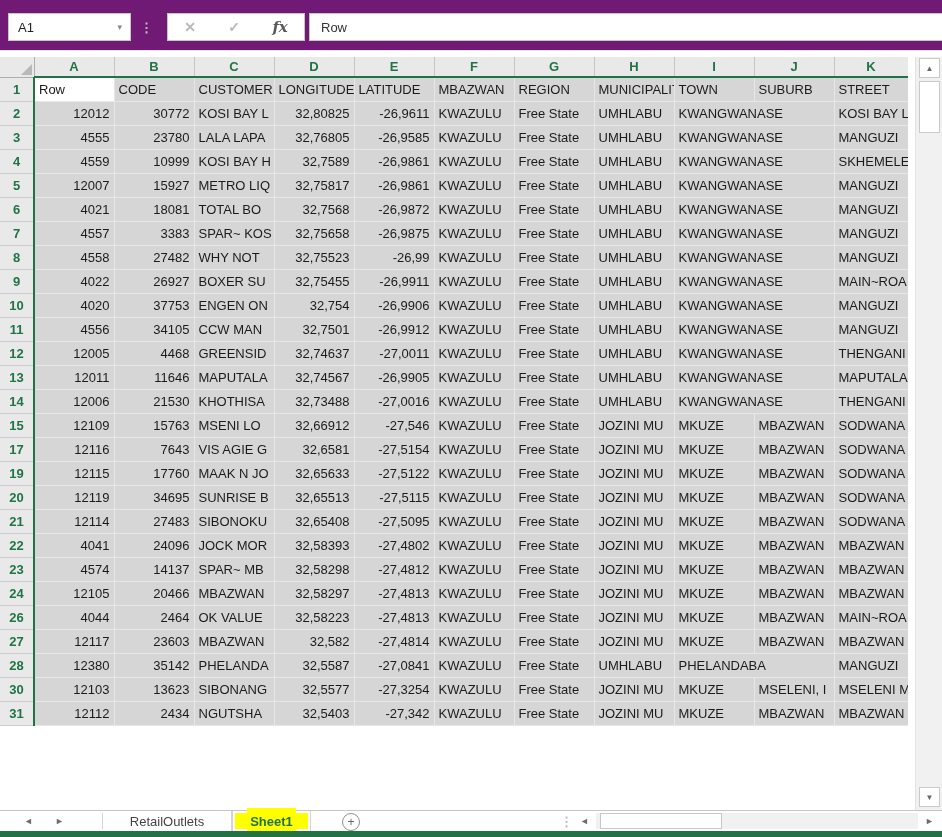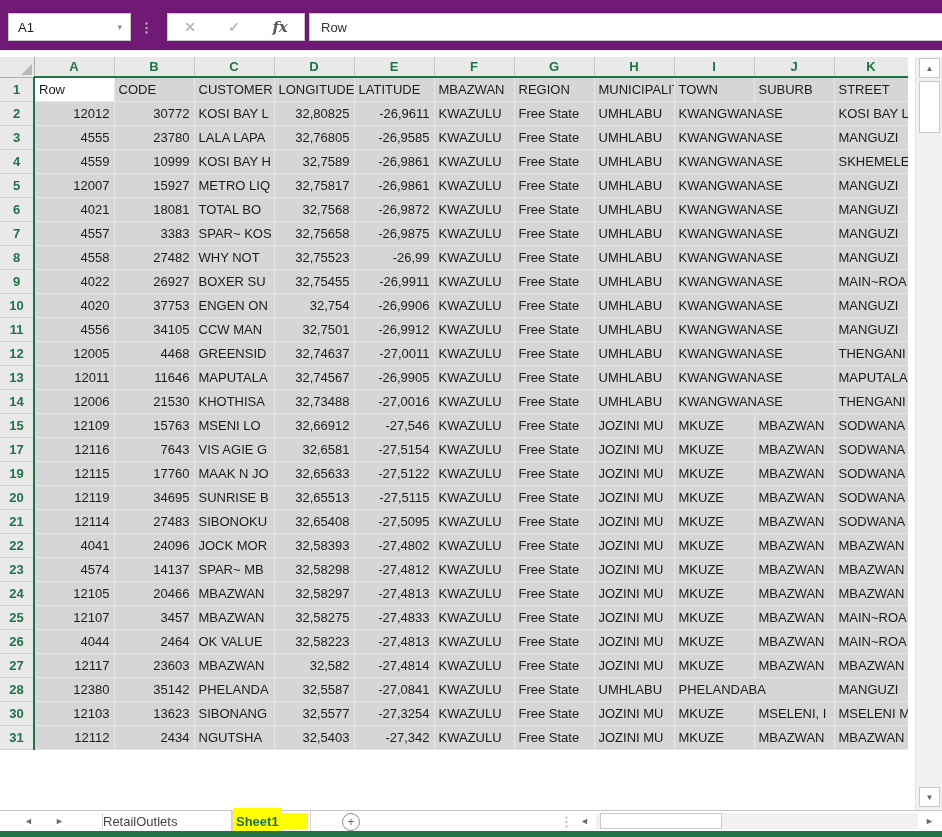--- a/index.html
+++ b/index.html
@@ -39,21 +39,21 @@
   .vs-btn{position:absolute;left:3px;width:21px;height:20px;background:#fff;border:1px solid #c9c9c9;box-sizing:border-box;
     color:#666;font-size:8px;display:flex;align-items:center;justify-content:center;}
   .vs-up{top:1px;}
   .vs-thumb{position:absolute;left:3px;top:24px;width:21px;height:52px;background:#fff;border:1px solid #c9c9c9;box-sizing:border-box;}
   .vs-down{bottom:3px;}
   
   .tabbar{position:absolute;left:0;top:810px;width:942px;height:21px;background:#fff;border-top:1px solid #c6c6c6;box-sizing:border-box;font-size:13px;}
   .tb-arrow{position:absolute;top:0;height:20px;display:flex;align-items:center;color:#6d6d6d;font-size:9px;}
   .tb-prev{left:24px;} .tb-next{left:55px;}
   .tb-sep{position:absolute;left:102px;top:2px;height:16px;border-left:1px solid #d4d4d4;}
-  .tab{position:absolute;top:0;height:20px;display:flex;align-items:center;color:#444;
+  .tab{position:absolute;top:0;height:20px;display:flex;align-items:center;justify-content:center;color:#444;
     border-right:1px solid #d4d4d4;box-sizing:border-box;}
   .tab-1{left:103px;width:129px;}
   .tab-2{left:232px;width:79px;background:#ffff00;box-shadow:inset 0 0 0 2px #ffffff;border-left:1px solid #d4d4d4;}
   .tab-2 .tab-label{font-weight:bold;color:#217346;background:#ffff00;padding:6px 3px;}
   .add-sheet{position:absolute;left:342px;top:2px;width:16px;height:16px;border:1px solid #8f8f8f;border-radius:50%;
     color:#666;font-size:12px;line-height:14px;display:flex;align-items:center;justify-content:center;}
   .hs-dots{position:absolute;left:560px;top:0;height:20px;display:flex;align-items:center;color:#bdbdbd;font-size:13px;font-weight:bold;}
   .hs-left{position:absolute;left:580px;top:0;height:20px;display:flex;align-items:center;color:#6d6d6d;font-size:9px;}
   .hs-track{position:absolute;left:596px;top:2px;width:322px;height:16px;background:#f1f1f1;}
   .hs-thumb{position:absolute;left:600px;top:2px;width:122px;height:16px;background:#fff;border:1px solid #c9c9c9;box-sizing:border-box;}
@@ -404,34 +404,20 @@
           <td class="cell num">32,58297</td>
           <td class="cell num">-27,4813</td>
           <td class="cell">KWAZULU</td>
           <td class="cell">Free State</td>
           <td class="cell">JOZINI MU</td>
           <td class="cell">MKUZE</td>
           <td class="cell">MBAZWAN</td>
           <td class="cell">MBAZWAN</td>
         </tr>
         <tr>
-          <th class="rowhead">25</th>
-          <td class="cell num">12107</td>
-          <td class="cell num">3457</td>
-          <td class="cell">MBAZWAN</td>
-          <td class="cell num">32,58275</td>
-          <td class="cell num">-27,4833</td>
-          <td class="cell">KWAZULU</td>
-          <td class="cell">Free State</td>
-          <td class="cell">JOZINI MU</td>
-          <td class="cell">MKUZE</td>
-          <td class="cell">MBAZWAN</td>
-          <td class="cell">MAIN~ROA</td>
-        </tr>
-        <tr>
           <th class="rowhead">26</th>
           <td class="cell num">4044</td>
           <td class="cell num">2464</td>
           <td class="cell">OK VALUE</td>
           <td class="cell num">32,58223</td>
           <td class="cell num">-27,4813</td>
           <td class="cell">KWAZULU</td>
           <td class="cell">Free State</td>
           <td class="cell">JOZINI MU</td>
           <td class="cell">MKUZE</td>

